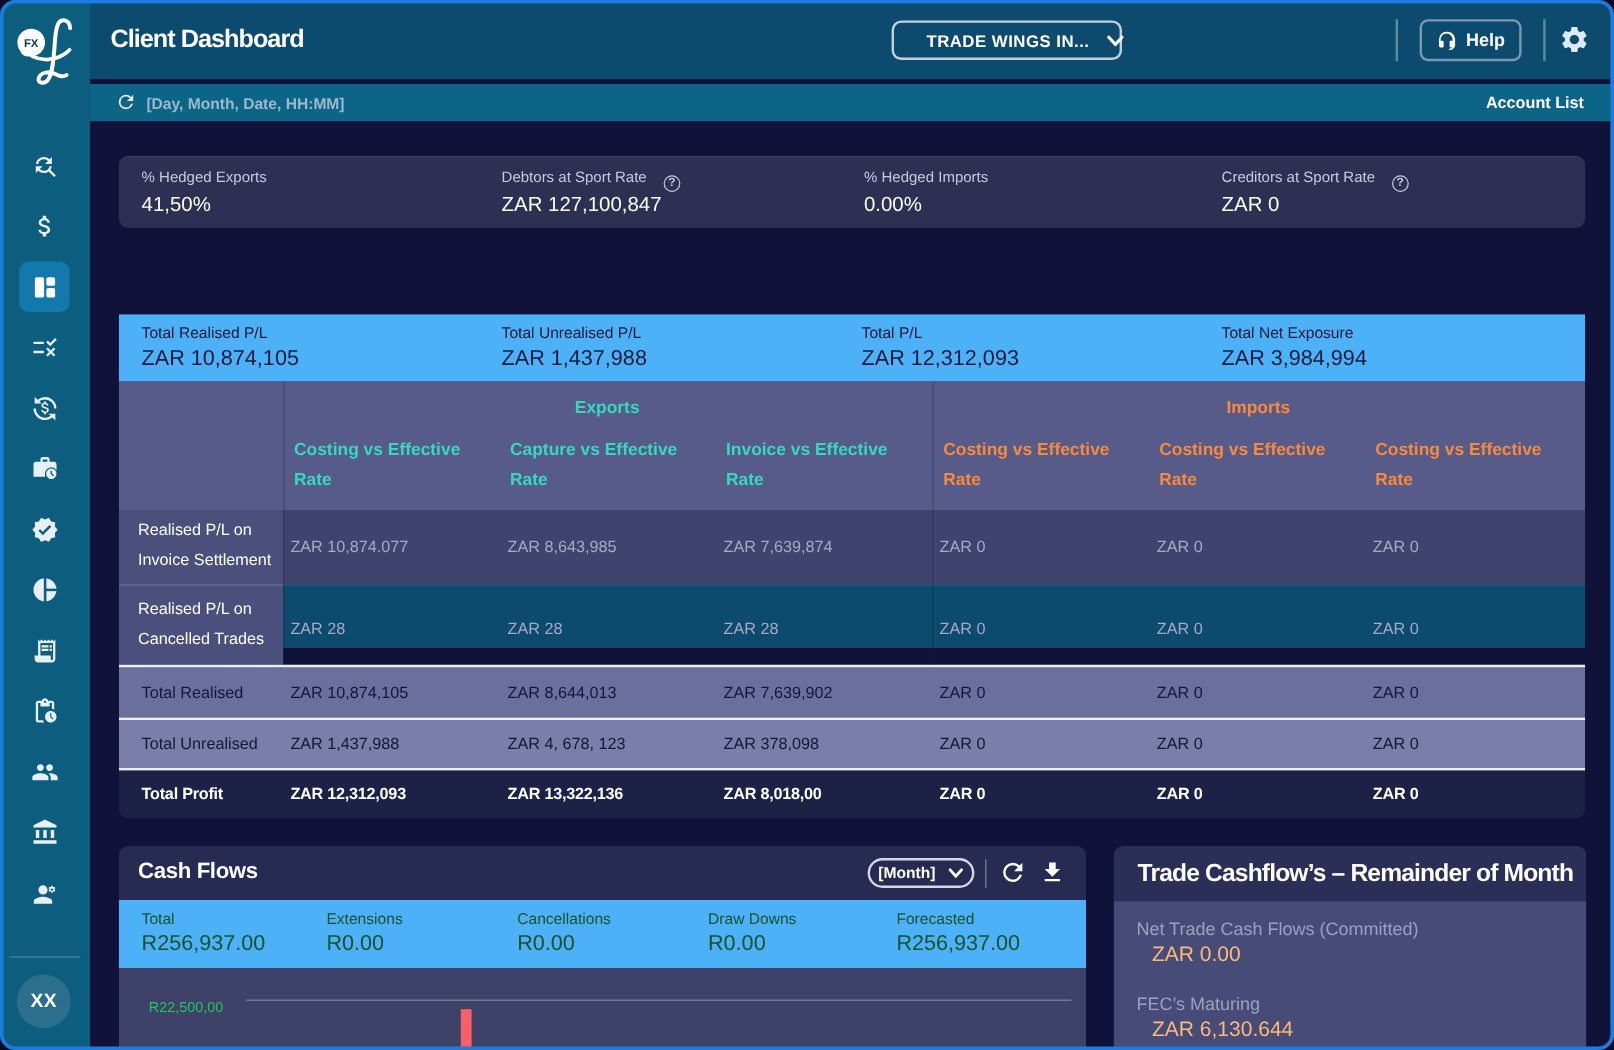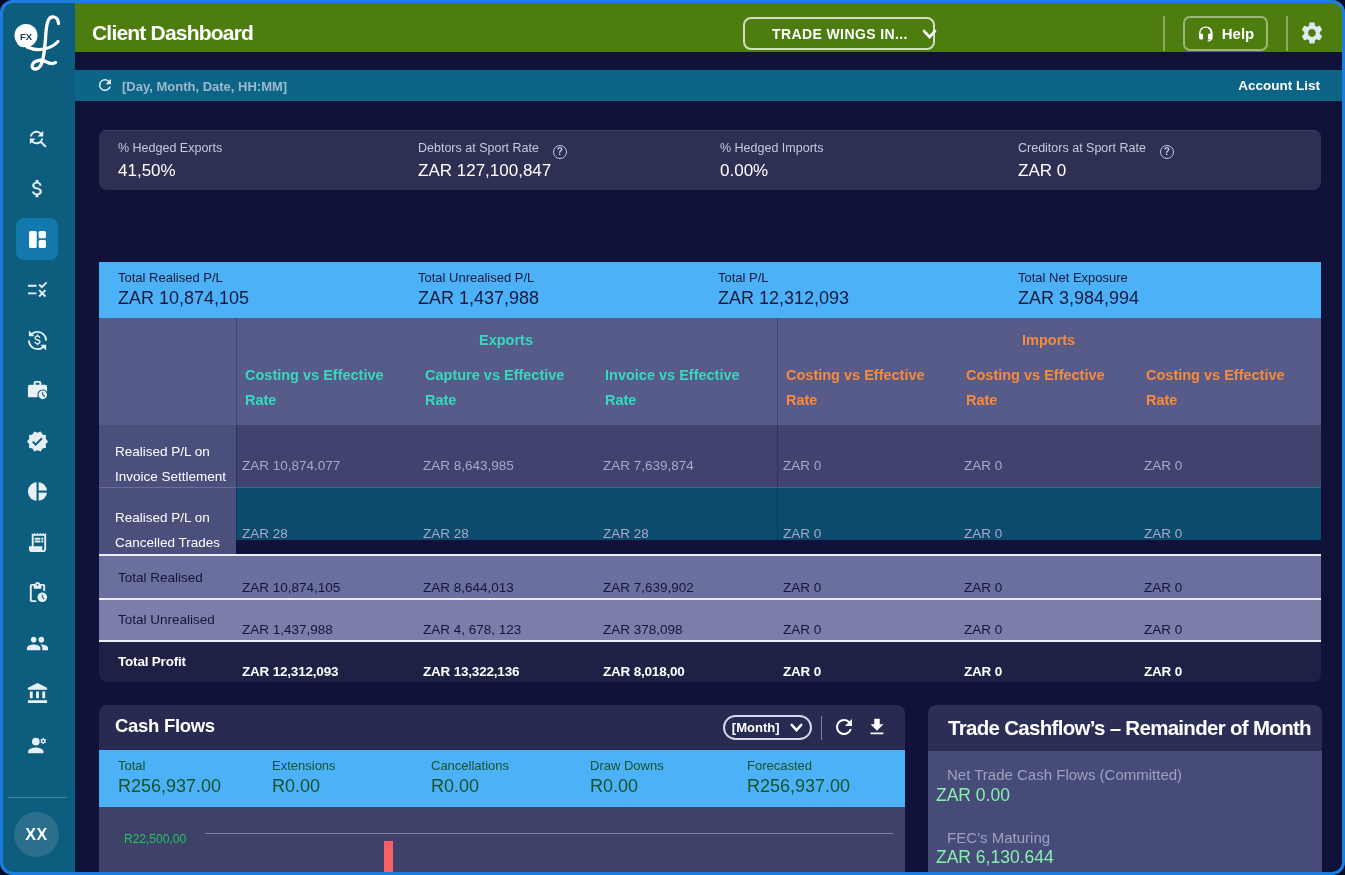--- a/index.html
+++ b/index.html
@@ -10,21 +10,21 @@
 
   
   #sidebar { left:0; top:0; width:75px; height:875px; background:#0d5d7e; }
   .sideicon { position:absolute; left:26px; width:23px; height:23px; }
   .sideicon svg { width:23px; height:23px; display:block; }
   #activebox { position:absolute; left:16px; top:218px; width:42px; height:42px; border-radius:8px; background:#1379ad; }
   #sep-side { position:absolute; left:8px; top:797px; width:59px; height:1px; background:rgba(255,255,255,0.25); }
   #avatar { position:absolute; left:14px; top:812px; width:45px; height:45px; border-radius:50%; background:#2b6f8d; color:#fff; font-size:16px; font-weight:bold; display:flex; align-items:center; justify-content:center; letter-spacing:.5px; }
 
   
-  #header { left:75px; top:0; width:1270px; height:52px; background:#4d7c0f; }
+  #header { left:75px; top:0; width:1270px; height:66px; background:#0c4a6e; }
   #h-title { position:absolute; left:17px; top:21px; font-size:21px; font-weight:bold; color:#fff; letter-spacing:-0.8px; }
   .dd { position:absolute; top:17px; height:33px; white-space:nowrap; border:2px solid rgba(255,255,255,0.75); border-radius:8px; color:#fff; font-size:14px; font-weight:bold; letter-spacing:.4px; display:flex; align-items:center; padding:0 27px; gap:10px; }
   .chevsvg { display:inline-block; flex-shrink:0; }
   .vsep { position:absolute; top:16px; width:2px; height:35px; background:rgba(255,255,255,0.35); }
   #helpbtn { position:absolute; left:1183px; top:16px; width:85px; height:35px; border:2px solid rgba(255,255,255,0.45); border-radius:7px; color:#fff; font-size:15px; font-weight:bold; display:flex; align-items:center; justify-content:center; gap:8px; }
   #gear { position:absolute; left:1299px; top:20px; width:26px; height:26px; }
 
   
   #subheader { left:75px; top:70px; width:1270px; height:31px; background:#0c6486; }
   #date-txt { position:absolute; left:47px; top:9px; font-size:13px; font-weight:bold; color:#9cb9cd; }
@@ -51,21 +51,21 @@
   .pb .lbl { position:absolute; top:8px; left:0; font-size:13px; white-space:nowrap; }
   .pb .val { position:absolute; top:26px; left:0; font-size:18px; white-space:nowrap; }
   #tbl-head { position:absolute; left:0; top:100px; width:1222px; height:107px; background:#575b89; }
   .grp { position:absolute; top:14px; font-size:14.5px; font-weight:bold; }
   .colh { position:absolute; top:45px; width:150px; font-size:14.5px; font-weight:bold; line-height:25px; }
   .teal { color:#36d9be; }
   .orange { color:#f78a3b; }
   .tvline { position:absolute; top:100px; width:1px; height:236px; z-index:5; background:rgba(16,18,52,0.28); }
   .row { position:absolute; left:0; width:1222px; }
   .row .rl { position:absolute; left:19px; font-size:13.5px; }
-  .cell { position:absolute; font-size:13.5px; white-space:nowrap;margin-top:10px; }
+  .cell { position:absolute; font-size:13.5px; white-space:nowrap; }
   #row1 { top:207px; height:62px; background:#3f436e; }
   #row2 { top:269px; height:53px; background:#0c4a6e; border-top:1px solid rgba(255,255,255,0.18); }
   #labelcol { position:absolute; left:0; top:207px; width:137px; height:129px; background:#4b4f7c; }
   .dimtxt { color:#a6aac6; }
   #rowTR { top:336px; height:44px; background:#6b6f9d; border-top:2px solid #eceef8; color:#14173a; }
   #rowTU { top:380px; height:42px; background:#7a7ea8; border-top:2px solid #eceef8; color:#14173a; }
   #rowTP { top:422px; height:42px; background:#1d2145; border-top:2px solid #eceef8; color:#fff; font-weight:bold; letter-spacing:-0.2px; }
 
   
   #cash { position:absolute; left:99px; top:705px; width:806px; height:170px; border-radius:8px 8px 0 0; overflow:hidden; }
@@ -79,21 +79,21 @@
   #grid1 { position:absolute; left:106px; top:26px; width:688px; height:1px; background:rgba(255,255,255,0.35); }
   #glabel { position:absolute; left:25px; top:25px; font-size:12px; color:#22c55e; }
   #redbar { position:absolute; left:285px; top:34px; width:9px; height:34px; background:#f95f66; }
 
   
   #trade { position:absolute; left:928px; top:705px; width:394px; height:170px; border-radius:8px 8px 0 0; overflow:hidden; }
   #trade-head { position:absolute; left:0; top:0; width:394px; height:46px; background:#2b2e57; }
   #trade-head h2 { position:absolute; left:20px; top:11px; font-size:20.5px; color:#fff; white-space:nowrap; letter-spacing:-0.7px; }
   #trade-body { position:absolute; left:0; top:46px; width:394px; height:124px; background:#474b78; }
   .tlbl { position:absolute; left:19px; font-size:15px; color:#9da1bd; }
-  .tval { position:absolute; left:8px; font-size:17.5px; color:#86efac; }
+  .tval { position:absolute; left:32px; font-size:17.5px; color:#fdba74; }
 </style>
 </head>
 <body>
 <div id="app">
 
   <div class="abs" id="main"></div>
 
   <div class="abs" id="header">
     <div id="h-title">Client Dashboard</div>
     <div class="dd" style="left:668px; width:192px;">TRADE WINGS IN...&nbsp;<svg class="chevsvg" width="15" height="10" viewBox="0 0 15 10">

